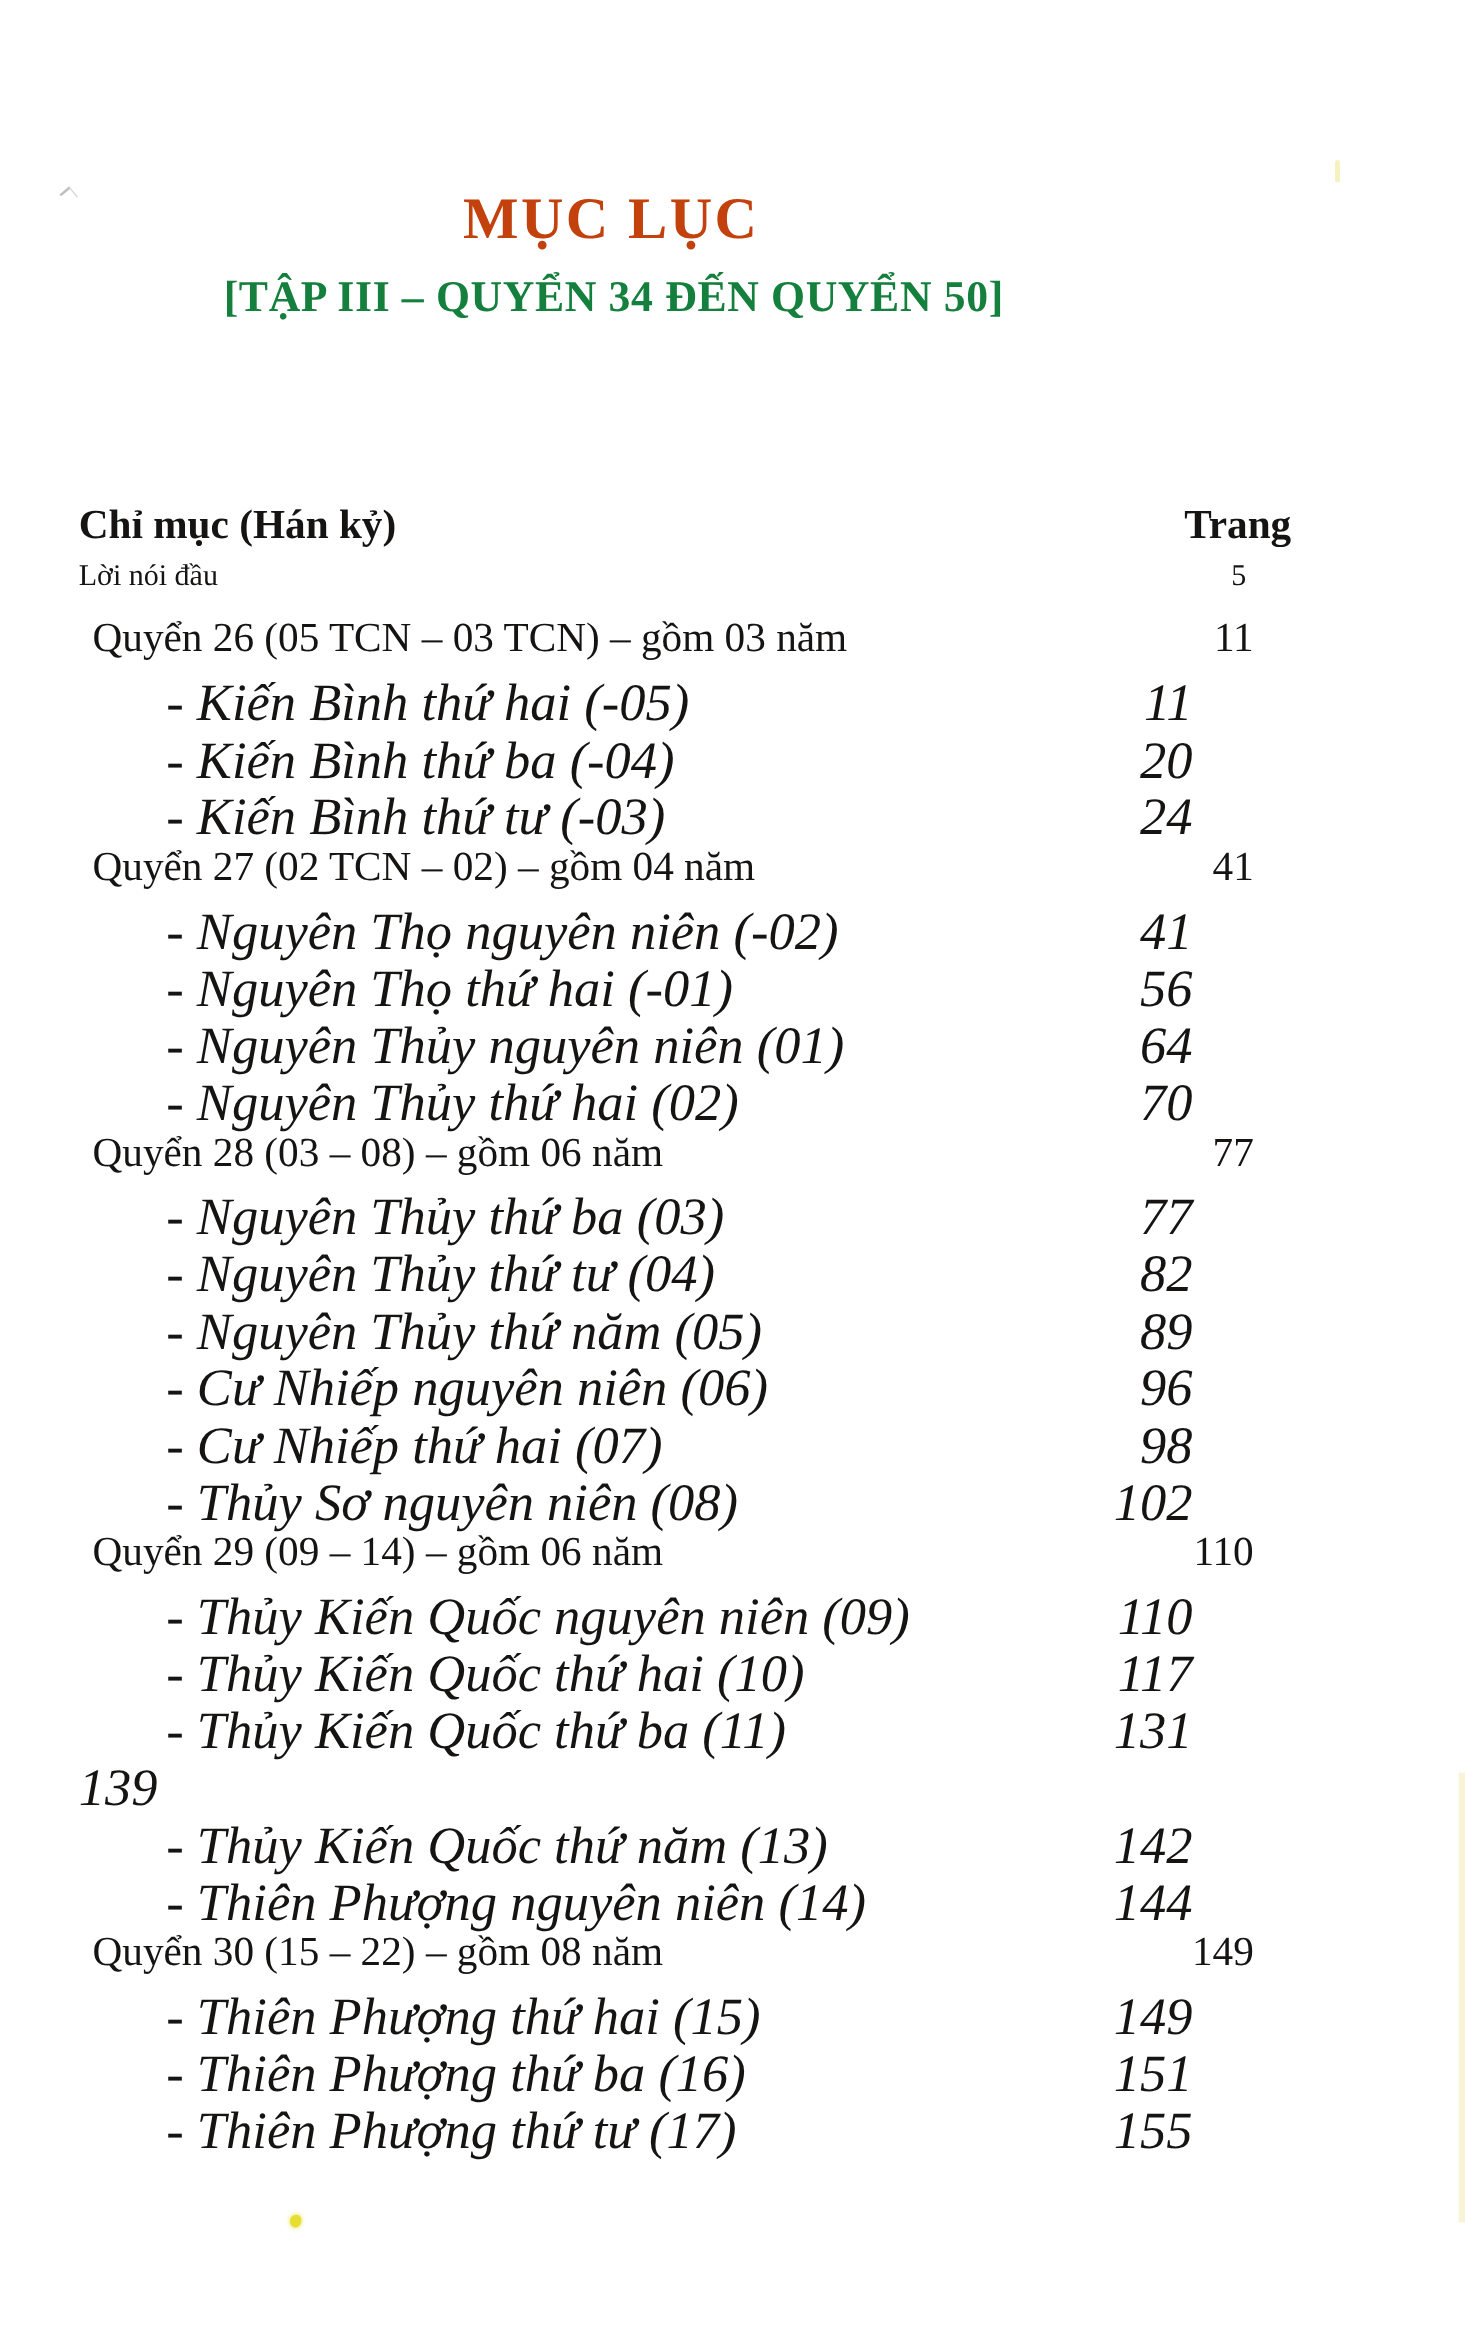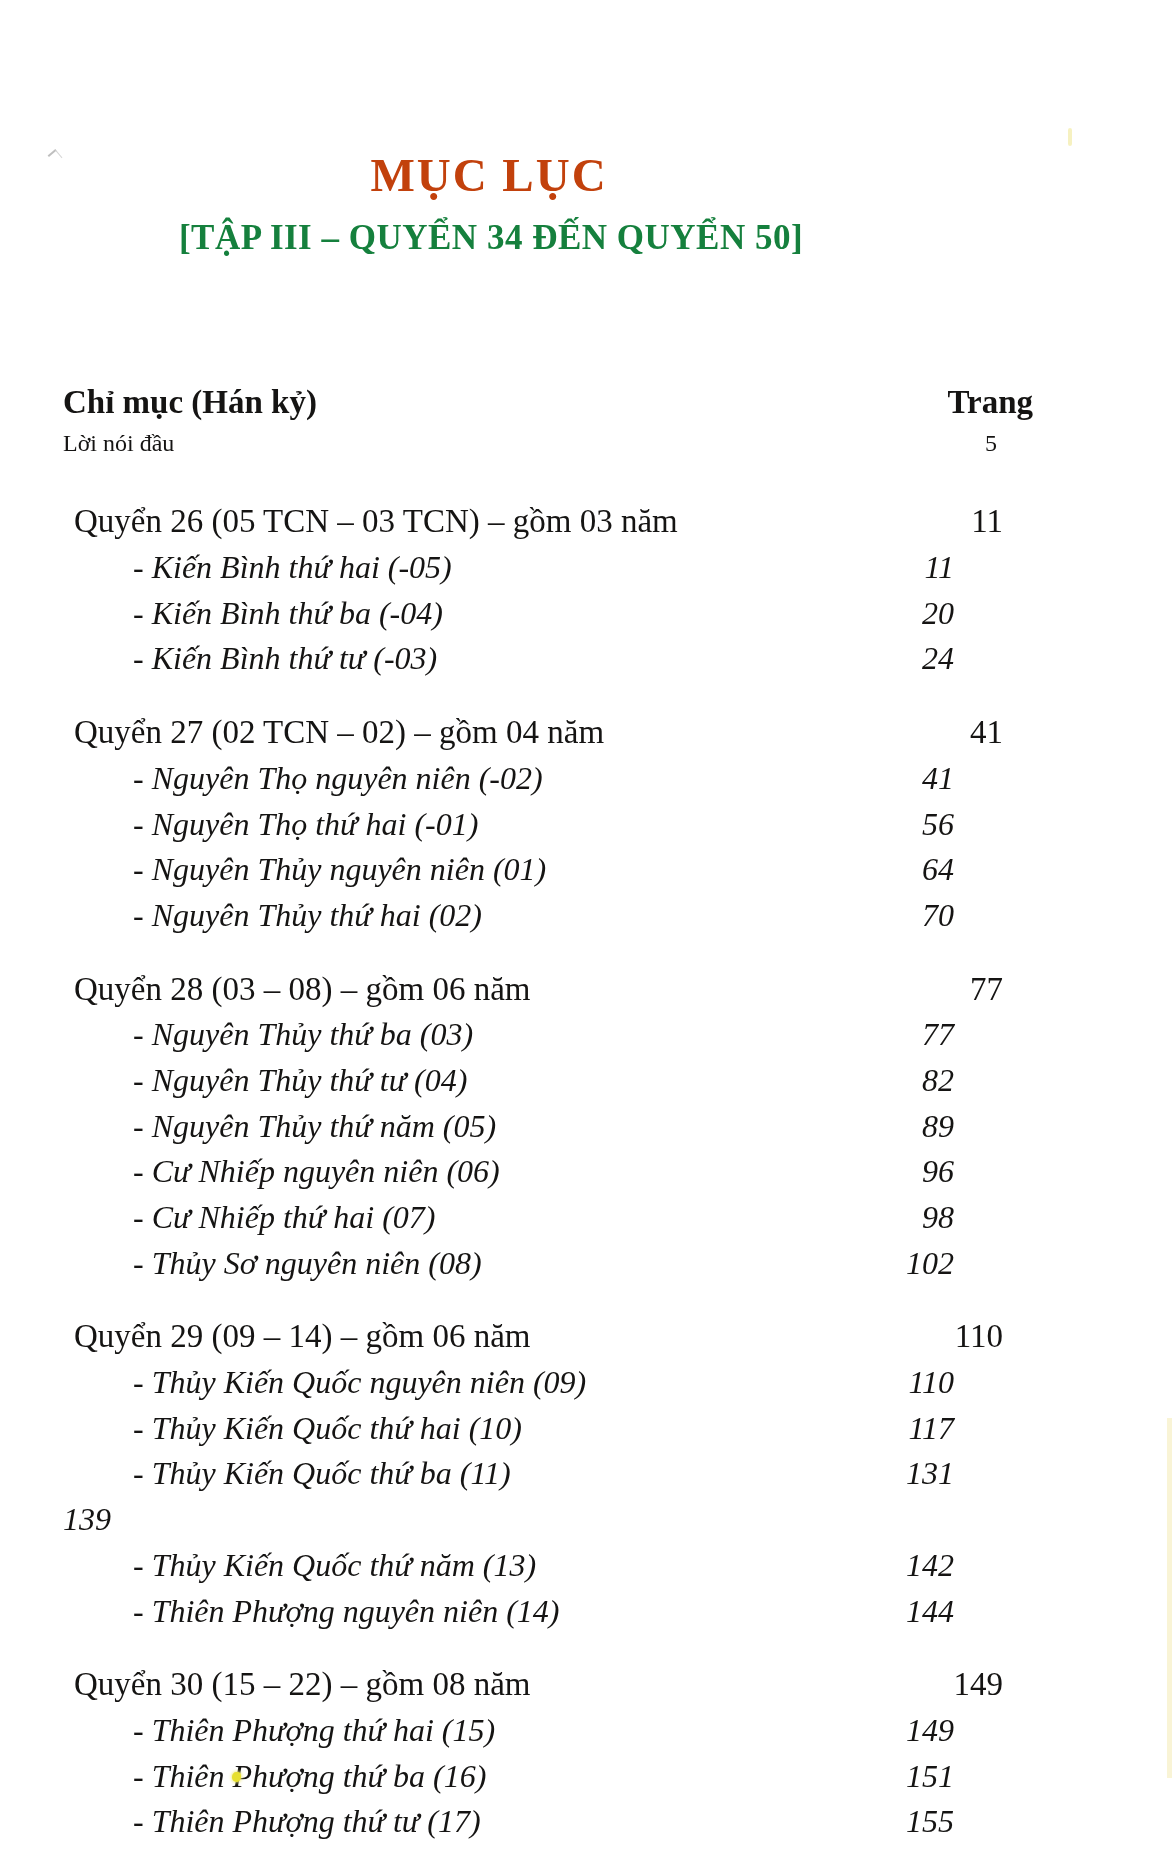--- a/index.html
+++ b/index.html
@@ -35,45 +35,45 @@
     text-align: center;
     font-size: 35px;
     font-weight: bold;
     letter-spacing: 0.5px;
     color: #15803d;
   }
 
   .toc {
     position: absolute;
     left: 63px;
-    top: 384px;
+    top: 402px;
     width: 970px;
   }
   .row {
     display: flex;
     justify-content: space-between;
     align-items: baseline;
     height: 45.7px;
     font-size: 32px;
     white-space: nowrap;
   }
   .row .label { flex: 1 1 auto; overflow: hidden; }
   .row .pagenum { flex: 0 0 auto; text-align: right; }
 
   .header-row { font-weight: bold; font-size: 33px; }
   .header-row .pagenum { padding-right: 0; }
 
   .type-plain { font-size: 24px; }
   .type-plain .pagenum { padding-right: 36px; }
 
-  .type-chapter { font-size: 33px; margin-top: 28px; }
+  .type-chapter { font-size: 33px; }
   .type-chapter .label { padding-left: 11px; }
   .type-chapter .pagenum { padding-right: 30px; }
 
-  .type-sub { font-style: italic; font-size: 32px; }
+  .type-sub { font-style: italic; font-size: 42px; }
   .type-sub .label { padding-left: 70px; }
   .type-sub .pagenum { padding-right: 79px; }
 
   
   .speck {
     position: absolute;
     left: 50px; top: 151px;
     width: 9px; height: 9px;
     border-top: 2px solid #8a8a8a;
     border-right: 1px solid #b5b5b5;

